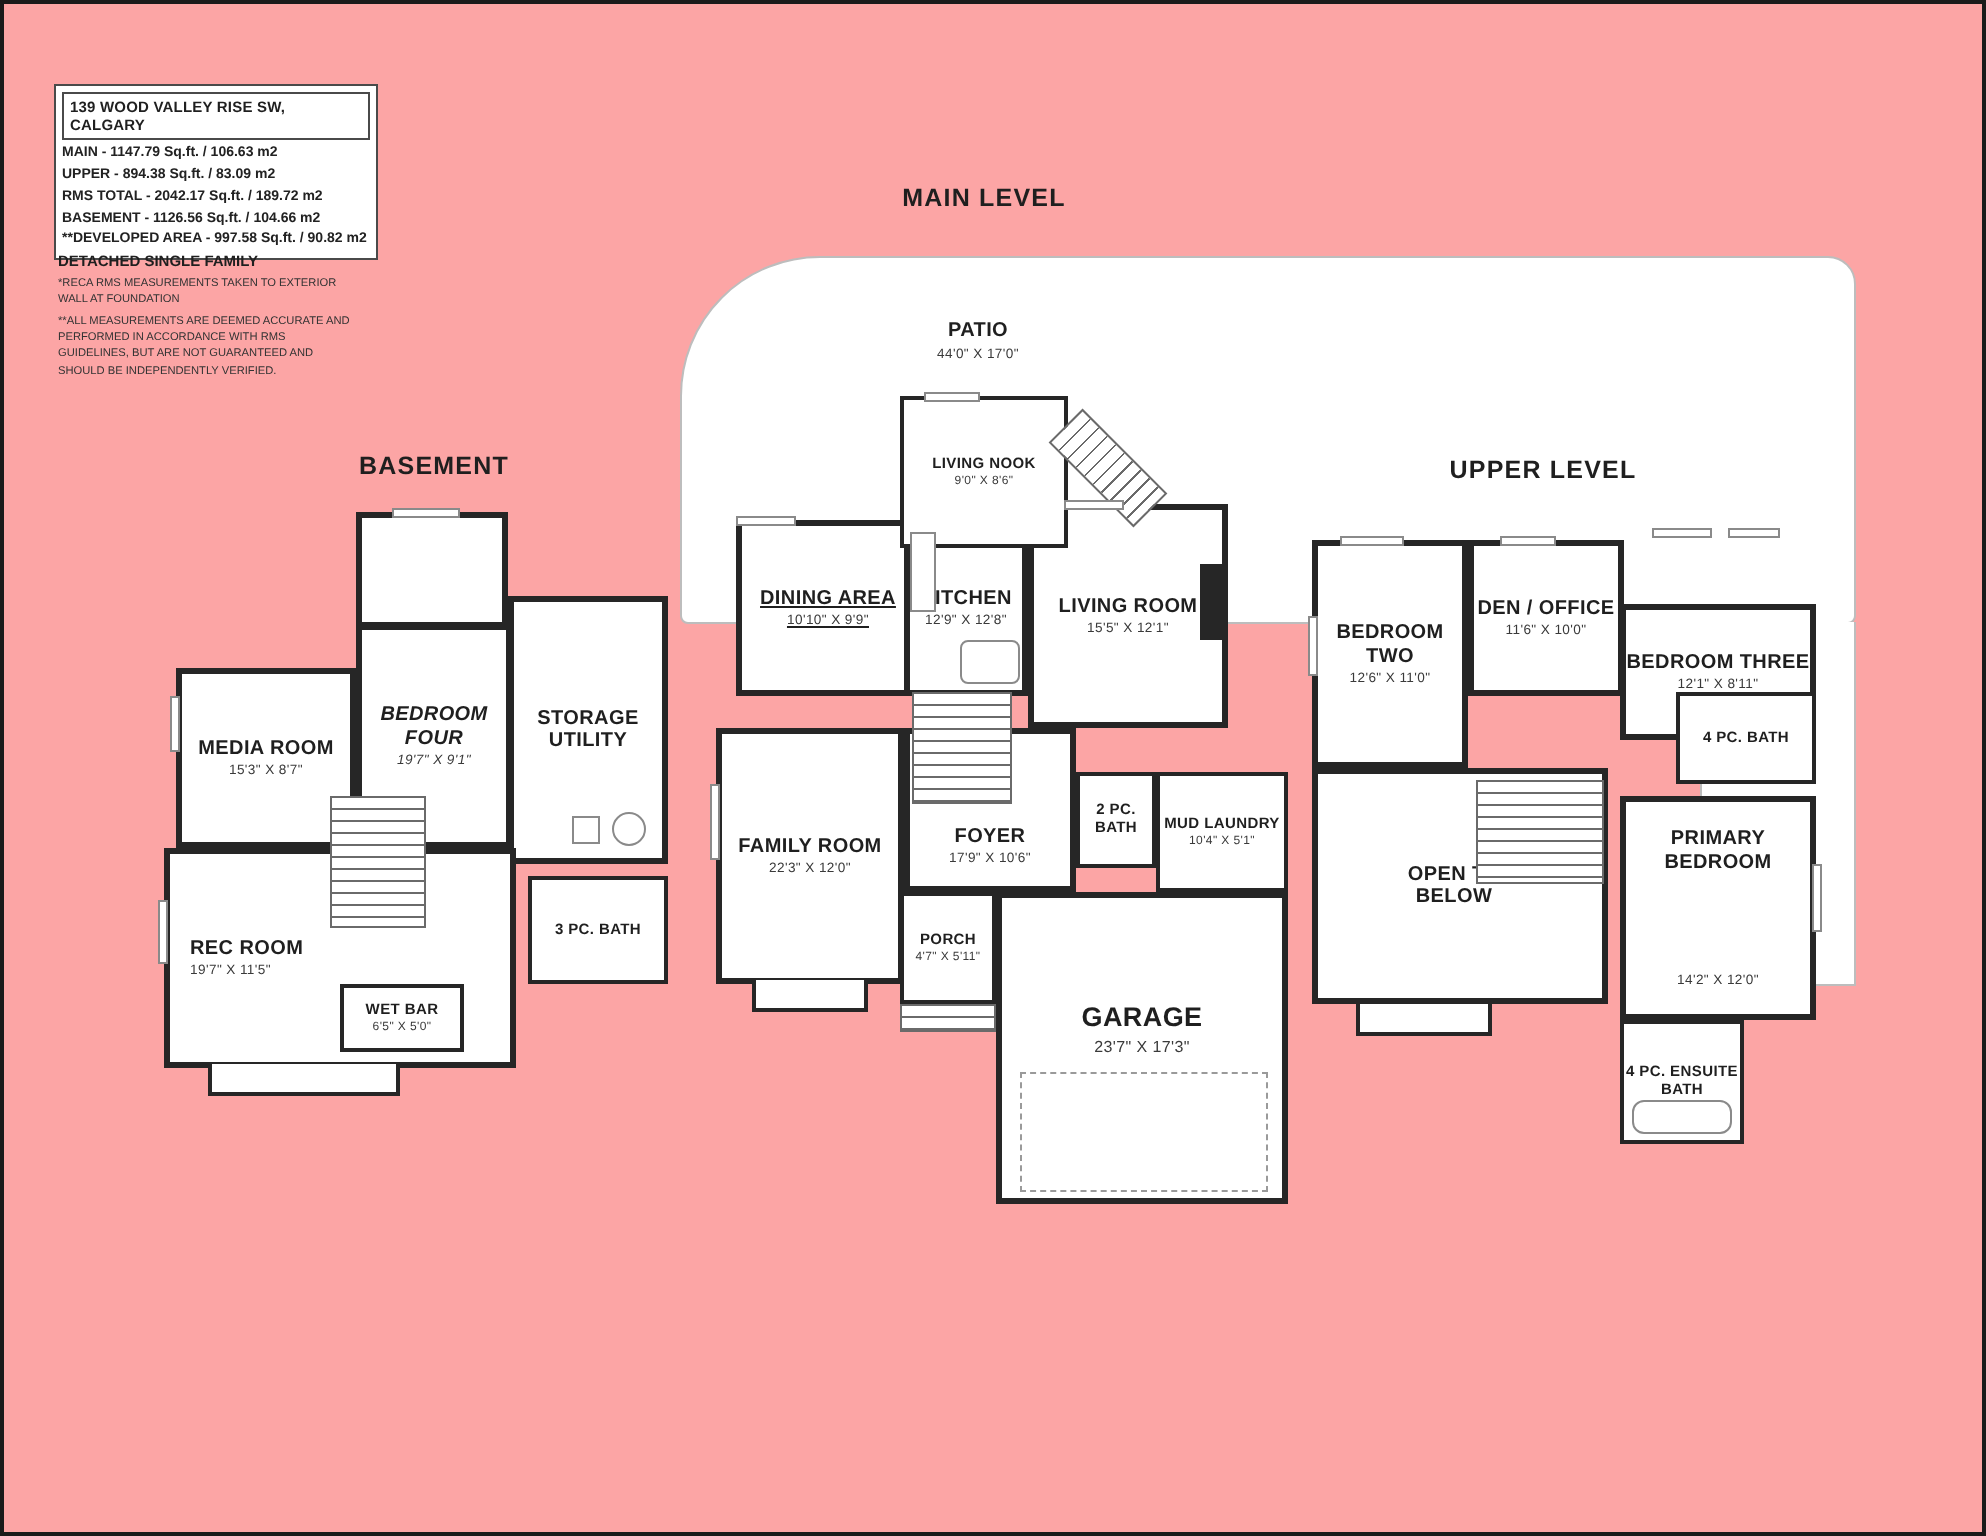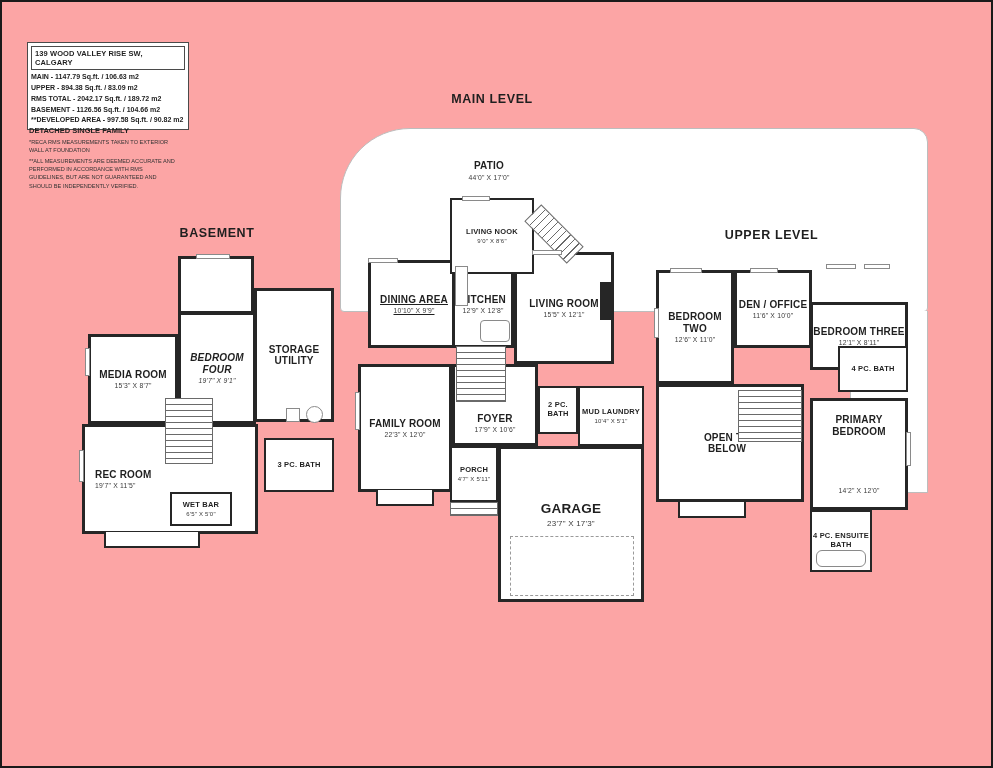--- a/index.html
+++ b/index.html
@@ -83,21 +83,21 @@
 
   <div class="room" style="left:176px;top:254px;width:76px;height:58px;"></div>
   <div class="room" style="left:86px;top:332px;width:90px;height:90px;">
     <div class="room-label">MEDIA ROOM</div>
     <div class="room-dims">15'3" X 8'7"</div>
   </div>
   <div class="room" style="left:176px;top:310px;width:78px;height:112px;font-style:italic;">
     <div class="room-label">BEDROOM FOUR</div>
     <div class="room-dims">19'7" X 9'1"</div>
   </div>
-  <div class="room" style="left:252px;top:286px;width:80px;height:134px;">
+  <div class="room" style="left:252px;top:296px;width:80px;height:134px;">
     <div class="room-label">STORAGE UTILITY</div>
   </div>
   <div class="fixture" style="left:284px;top:406px;width:14px;height:14px;"></div>
   <div class="fixture round" style="left:304px;top:404px;width:17px;height:17px;"></div>
   <div class="room leftalign" style="left:80px;top:422px;width:176px;height:110px;">
     <div class="room-label">REC ROOM</div>
     <div class="room-dims">19'7" X 11'5"</div>
   </div>
   <div class="bay" style="left:102px;top:530px;width:96px;height:16px;"></div>
   <div class="stairs" style="left:163px;top:396px;width:48px;height:66px;"></div>

